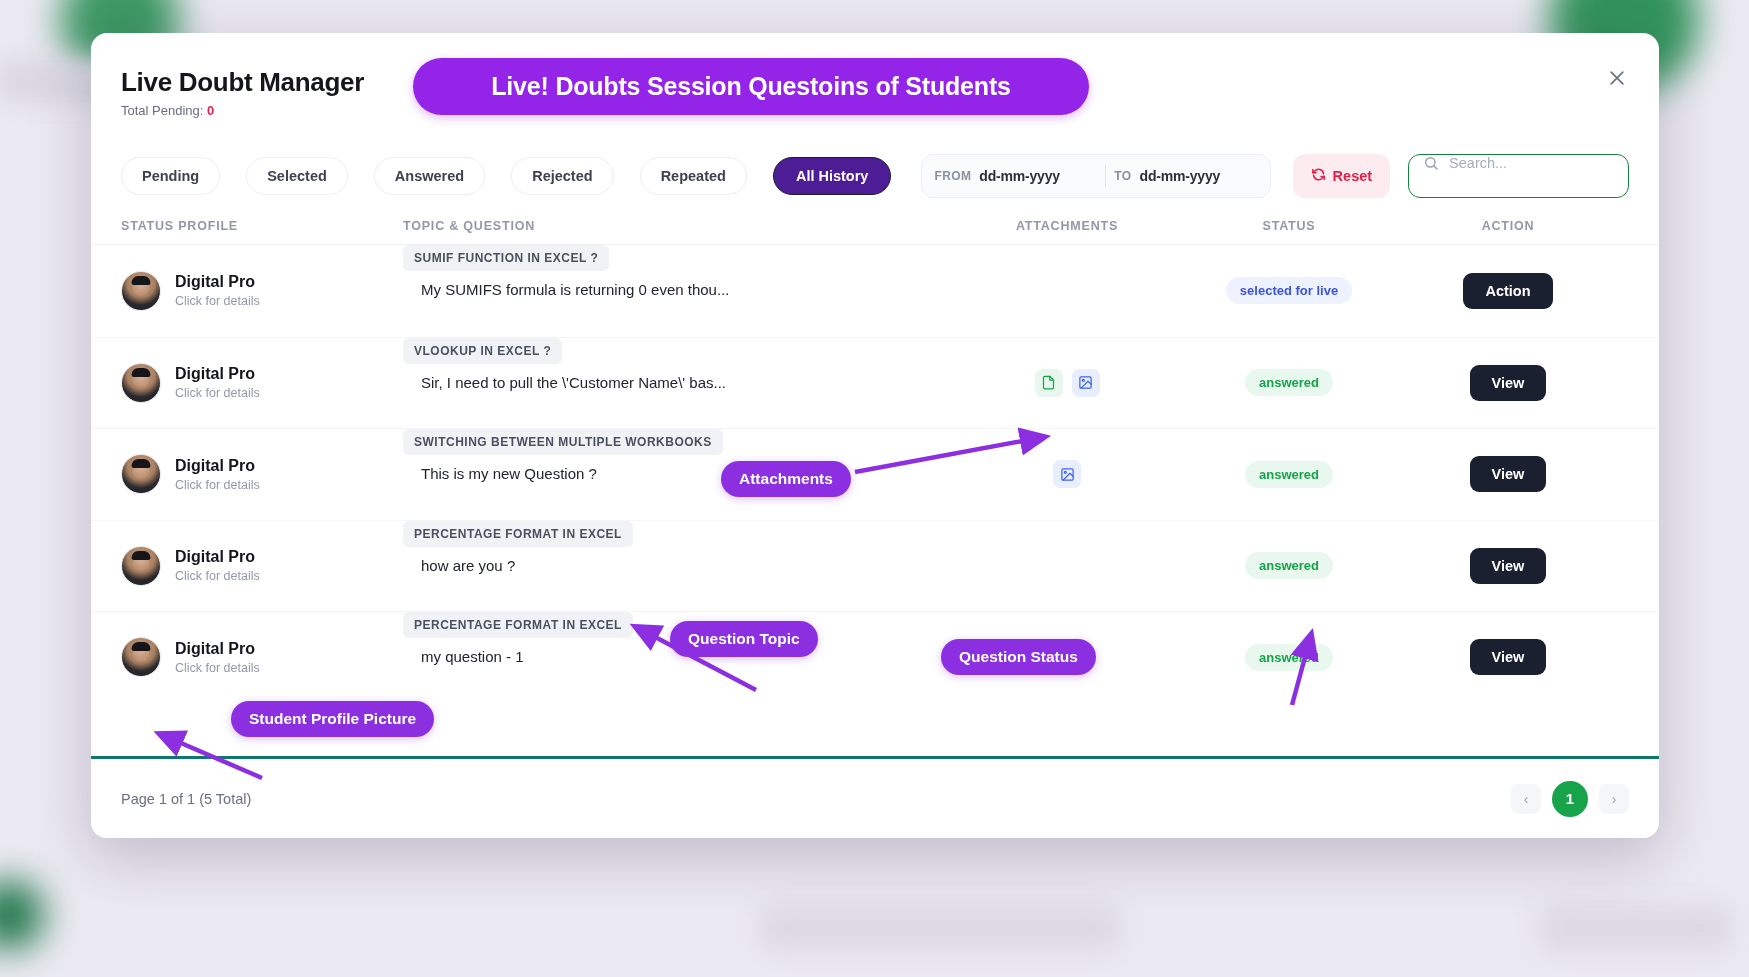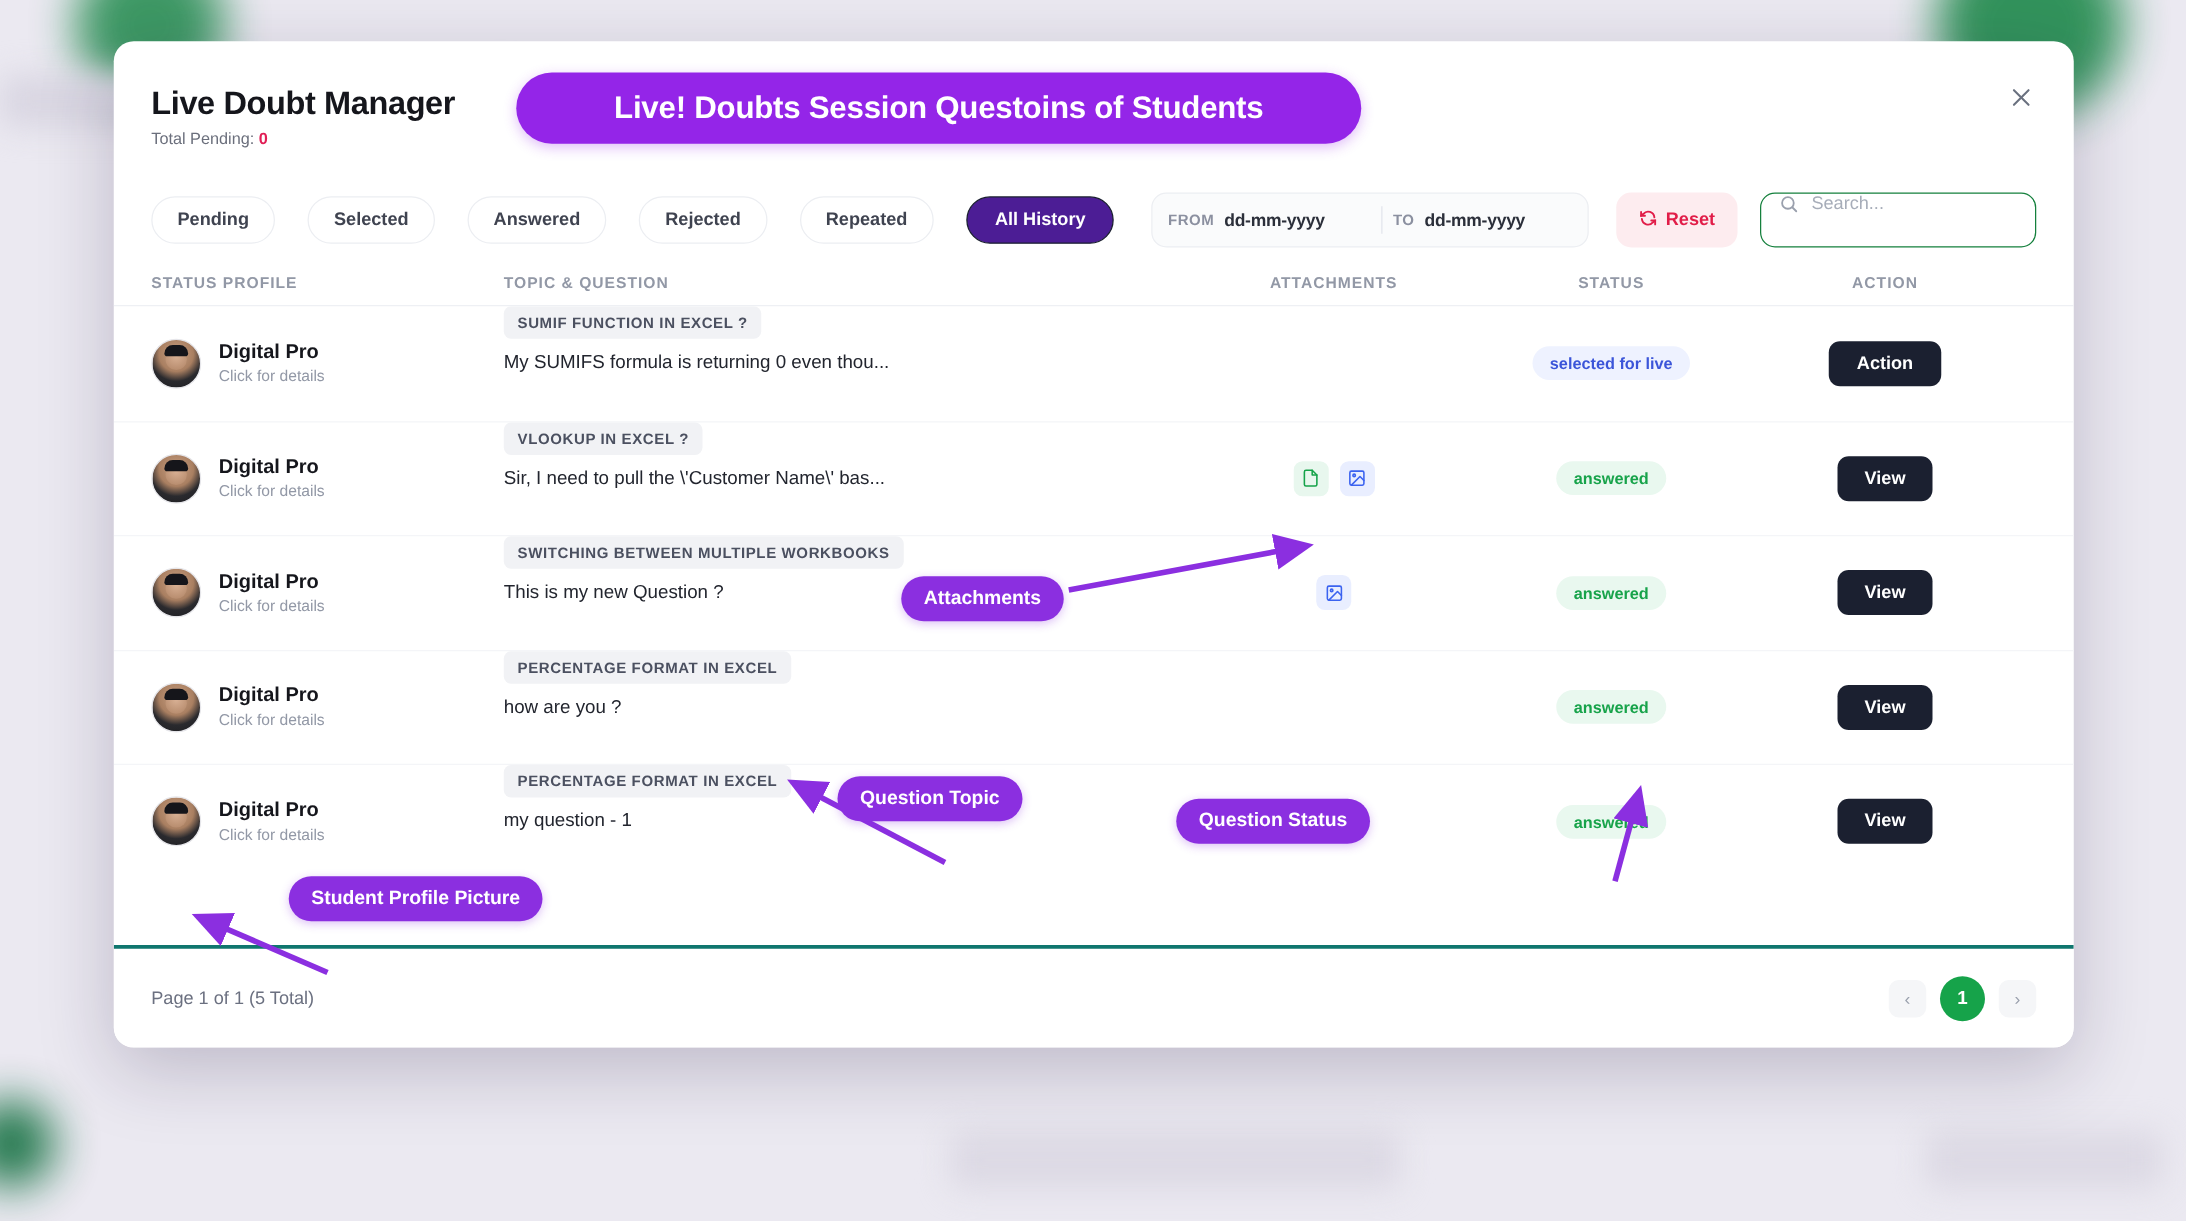--- a/index.html
+++ b/index.html
@@ -166,21 +166,21 @@
   .psub  { font-size: 12.5px; color: #9298a6; margin-top: 3px; }
 
   .topic-cell { display: flex; flex-direction: column; gap: 10px; }
   .topic-tag {
     align-self: flex-start;
     background: #f1f2f5; border-radius: 6px;
     padding: 6px 11px;
     font-size: 12px; letter-spacing: .5px; color: #4b5060; font-weight: bold;
     text-transform: uppercase;
   }
-  .q-text { font-size: 15px; color: #22252e; }
+  .q-text { font-size: 15px; color: #22252e; margin-left: 18px; }
 
   .attach-cell { display: flex; align-items: center; justify-content: center; gap: 9px; }
   .att-icon {
     width: 28px; height: 28px; border-radius: 7px;
     display: flex; align-items: center; justify-content: center;
     cursor: pointer;
   }
   .att-icon svg { width: 15px; height: 15px; }
   .att-file { background: #e8f7ee; color: #16a34a; }
   .att-image { background: #e9eeff; color: #3b63f0; }

